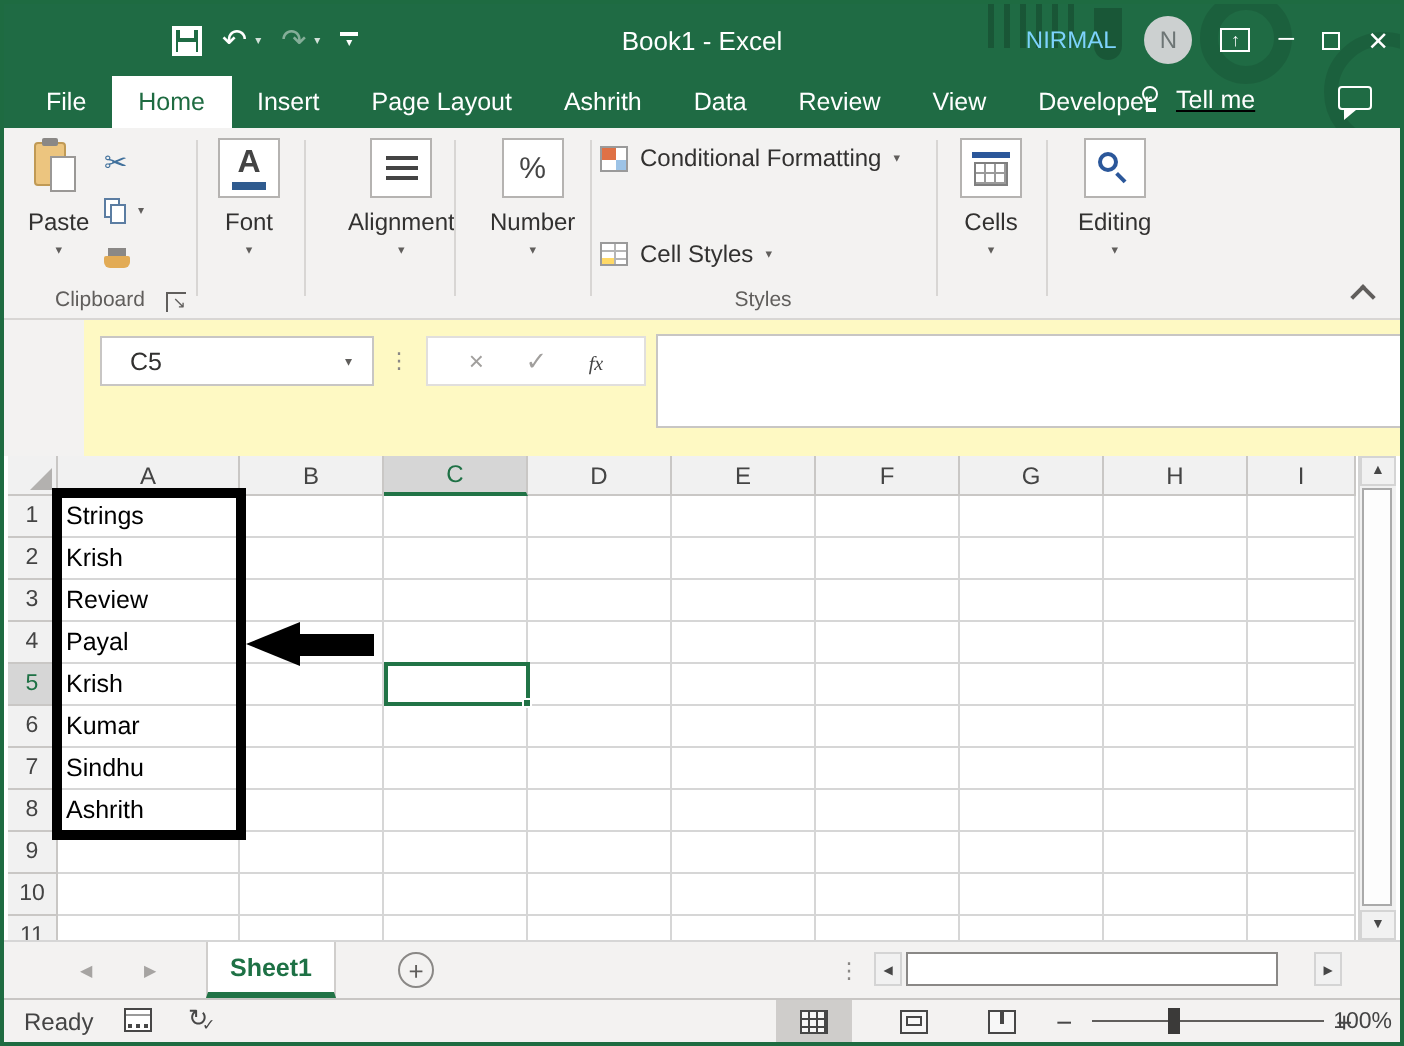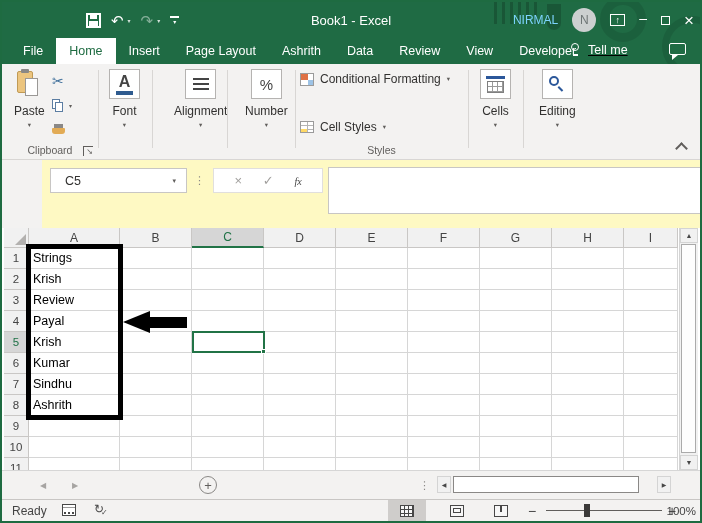--- a/index.html
+++ b/index.html
@@ -548,20 +548,21 @@
 
   <div class="vscroll">
     <span class="vs-btn vs-up">▲</span>
     <span class="vs-thumb"></span>
     <span class="vs-btn vs-down">▼</span>
   </div>
 
   <div class="sheetbar">
     <span class="nav-arrow nav-left">◀</span>
     <span class="nav-arrow nav-right">▶</span>
+    <div class="sheet-tab">Sheet1</div>
     <span class="new-sheet">+</span>
     <span class="sb-dots">⋮</span>
     <span class="hs-btn hs-left">◀</span>
     <span class="hs-thumb"></span>
     <span class="hs-btn hs-right">▶</span>
   </div>
 
   <div class="statusbar">
     <span class="sb-ready">Ready</span>
     <span class="macro-icon"></span>

